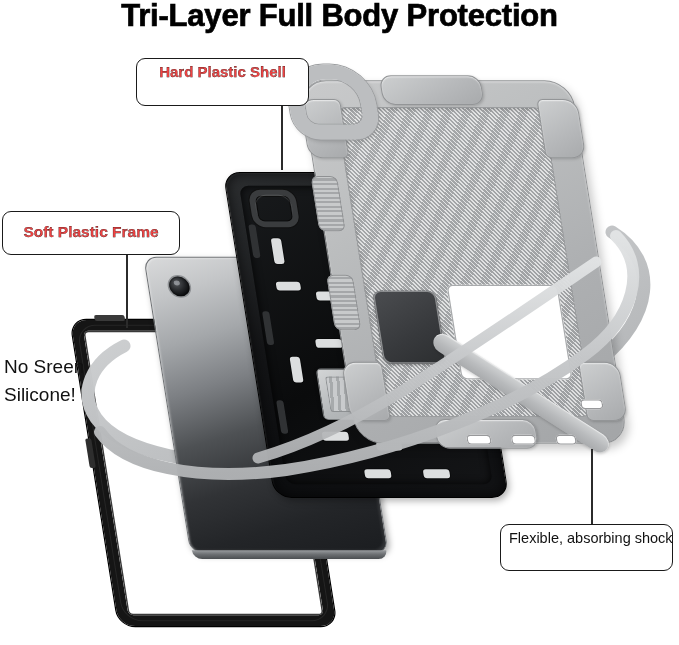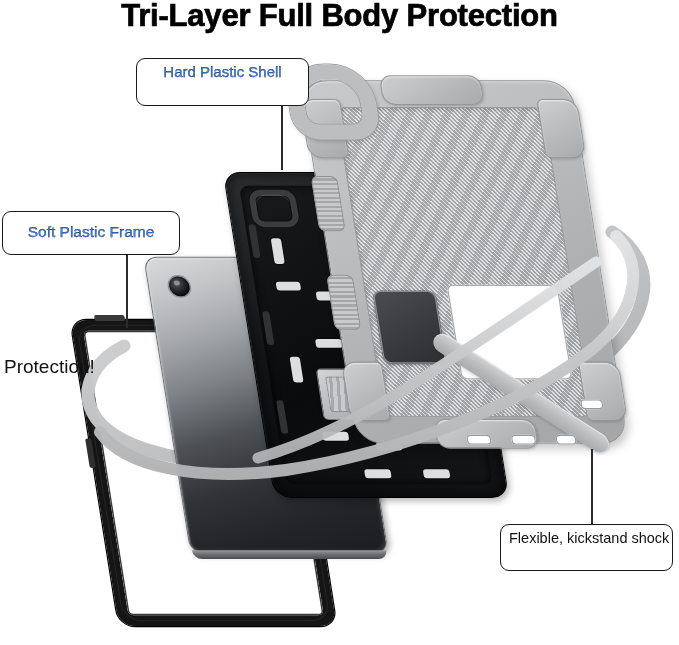--- a/index.html
+++ b/index.html
@@ -44,23 +44,23 @@
     border: 1.4px solid #1a1a1a;
     border-radius: 9px;
     background: #ffffff;
     text-align: center;
     z-index: 40;
     padding: 4px 8px 5px 8px;
     line-height: 1.18;
   }
   .callout .c-title {
     display: block;
-    font-weight: 400;
+    font-weight: 700;
     font-size: 15px;
-    color: #3b82f6;
+    color: #ef4444;
     white-space: nowrap;
     -webkit-text-stroke: 0.25px #000;
   }
   .callout .c-sub {
     display: block;
     font-weight: 400;
     font-size: 14.5px;
     color: #111;
     white-space: nowrap;
     margin-top: 1px;
@@ -516,20 +516,21 @@
 
   <div class="callout" id="callout-shell">
     <span class="c-title">Hard Plastic Shell</span>
   </div>
 
   <div class="callout single" id="callout-frame">
     <span class="c-title">Soft Plastic Frame</span>
   </div>
 
   <div class="callout" id="callout-silicone">
-    <span class="c-sub">Flexible, kickstand shock</span>
+    <span class="c-sub">Flexible, absorbing shock</span>
   </div>
 
   <div class="note">
-    <div>Protection!</div>
+    <div>No Sreen</div>
+    <div>Silicone!</div>
   </div>
 
 </div>
 
 </body></html>

